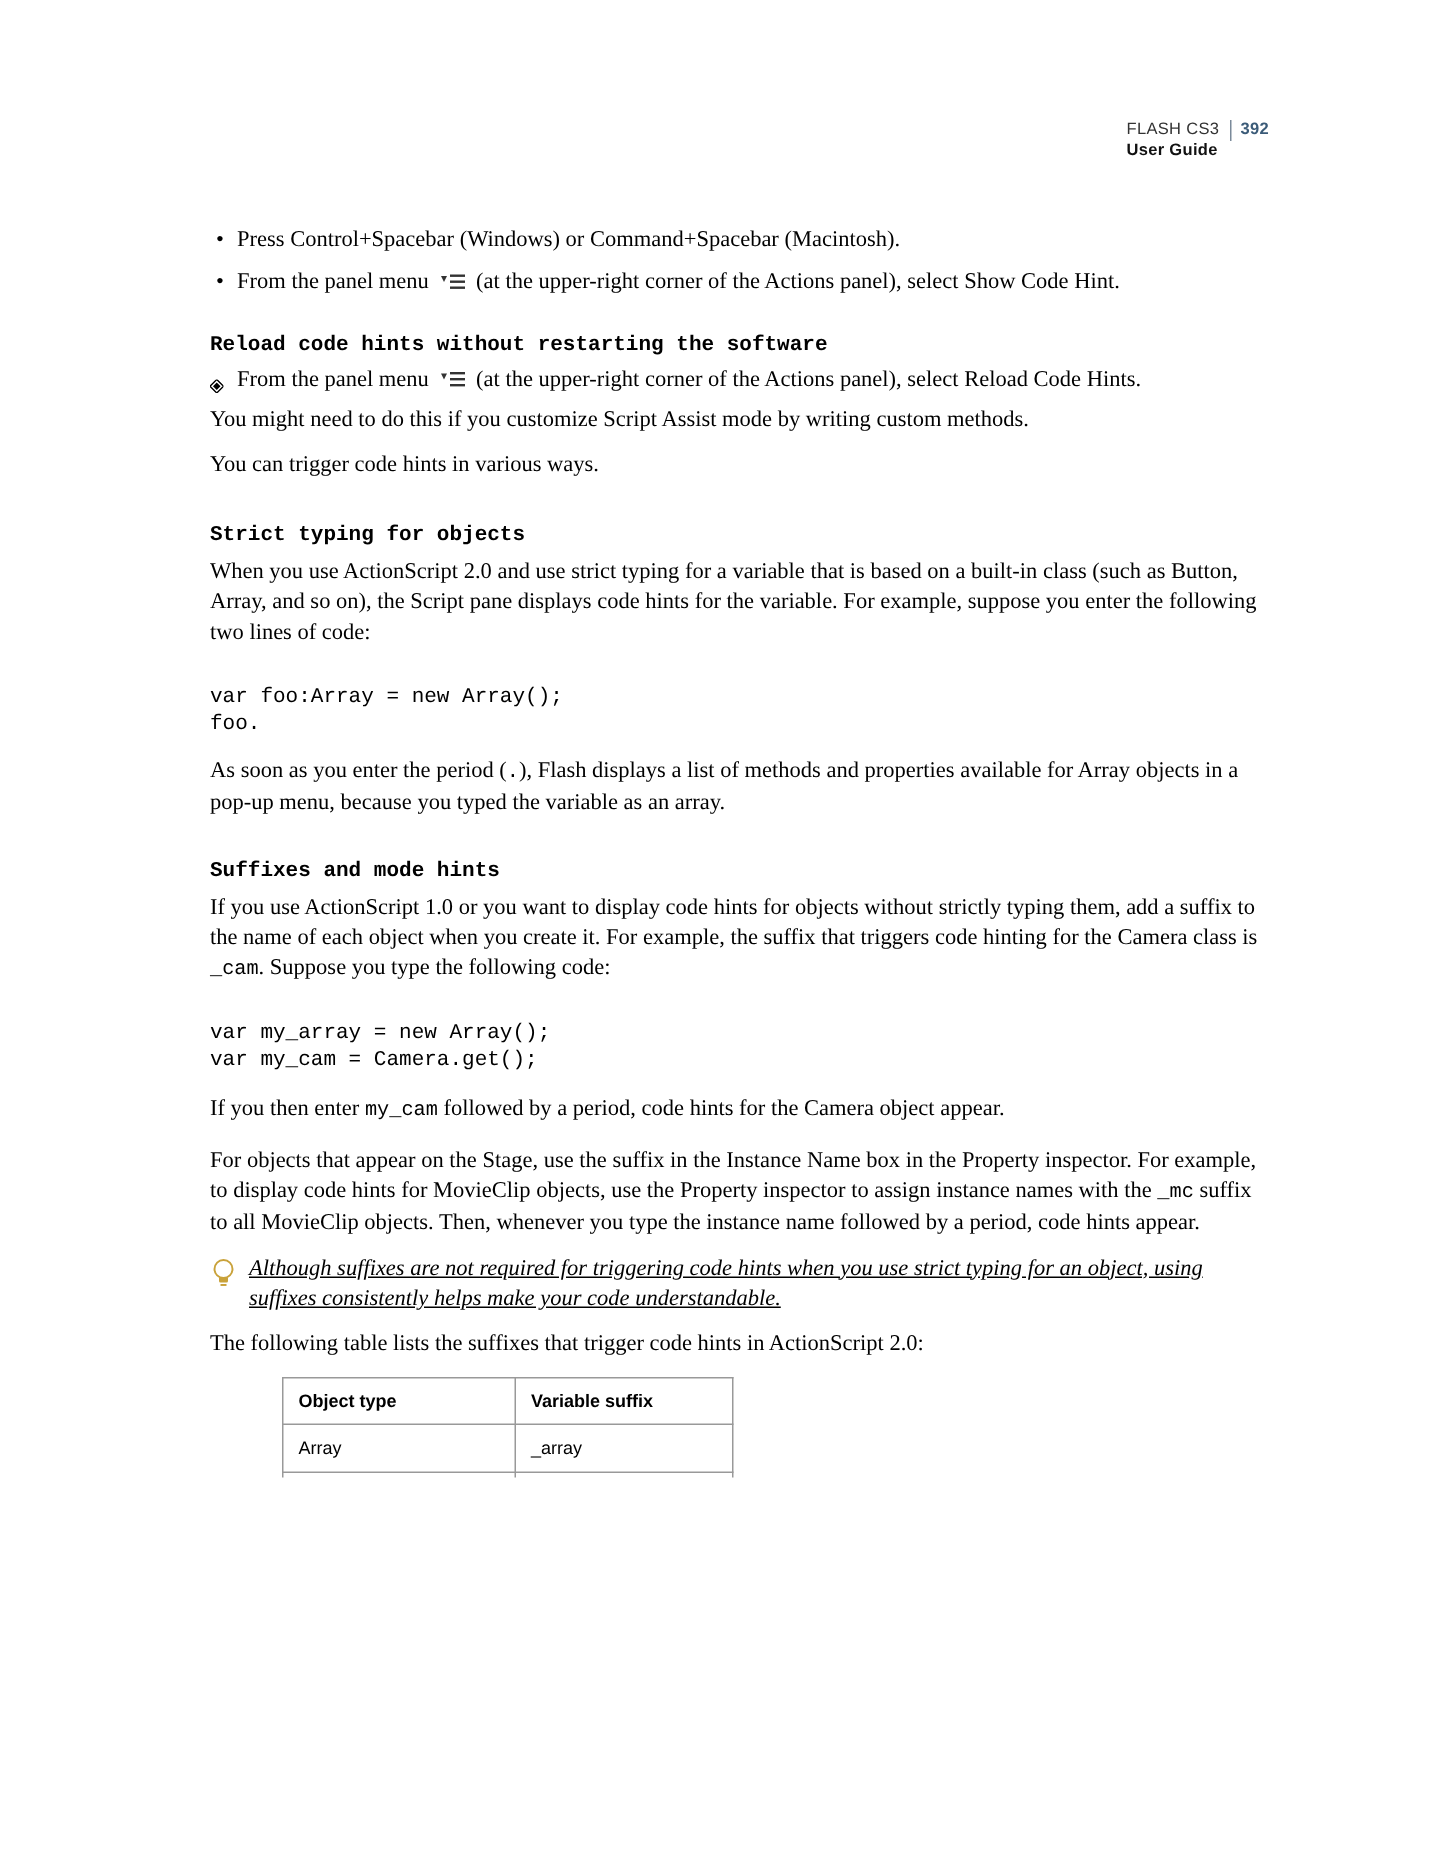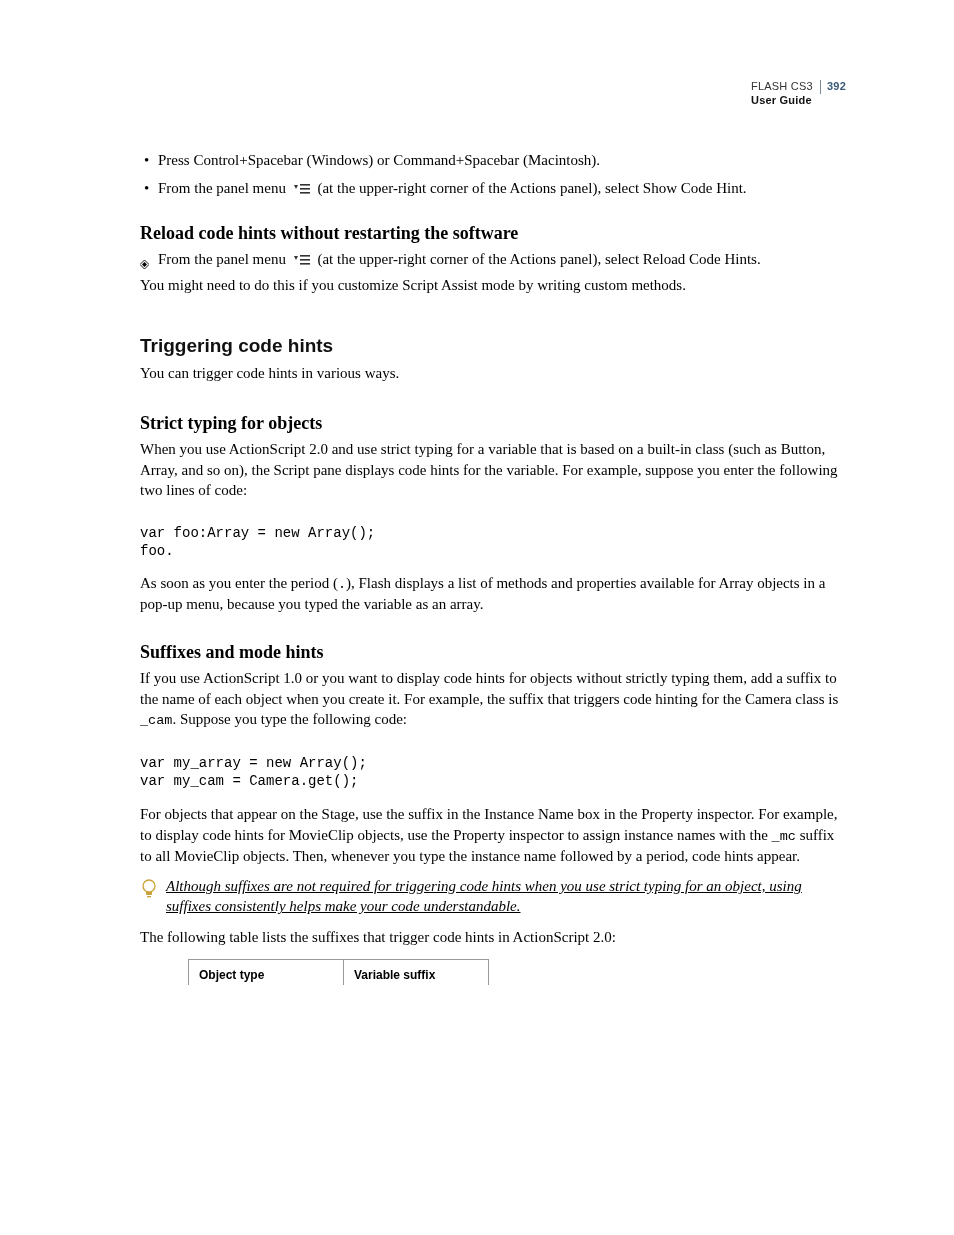--- a/index.html
+++ b/index.html
@@ -73,23 +73,23 @@
     width: 18px;
     height: 12px;
     position: relative;
     margin: 0 3px;
   }
   .panel-menu-icon svg {
     position: absolute;
     top: 0; left: 0;
   }
   .h-bold {
-    font-family: Liberation Serif, serif;
-    font-weight: 700;
-    font-size: 18px;
+    font-family: Liberation Mono, monospace;
+    font-weight: 700;
+    font-size: 14px;
     margin: 22px 0 4px 0;
   }
   .step {
     position: relative;
     padding-left: 18px;
     margin-bottom: 6px;
   }
   .step .diamond {
     position: absolute;
     left: 0;
@@ -202,37 +202,39 @@
           <polygon points="1,2 5,2 3,6" fill="#333"></polygon>
           <rect x="7" y="1" width="10" height="1.6" fill="#333"></rect>
           <rect x="7" y="5" width="10" height="1.6" fill="#333"></rect>
           <rect x="7" y="9" width="10" height="1.6" fill="#333"></rect>
         </svg>
       </span>
       <span> (at the upper-right corner of the Actions panel), select Reload Code Hints.</span>
     </div>
     <p class="body">You might need to do this if you customize Script Assist mode by writing custom methods.</p>
 
-    <h2 class="section">Triggering code hints</h2>
     <p class="body">You can trigger code hints in various ways.</p>
 
     <div class="h-bold" style="margin-top:28px">Strict typing for objects</div>
     <p class="body">When you use ActionScript 2.0 and use strict typing for a variable that is based on a built-in class (such as Button, Array, and so on), the Script pane displays code hints for the variable. For example, suppose you enter the following two lines of code:</p>
     <pre class="code">var foo:Array = new Array();
 foo.</pre>
     <p class="body">
       <span>As soon as you enter the period (</span><span class="inline-code">.</span><span>), Flash displays a list of methods and properties available for Array objects in a pop-up menu, because you typed the variable as an array.</span>
     </p>
 
     <div class="h-bold" style="margin-top:26px">Suffixes and mode hints</div>
     <p class="body">
       <span>If you use ActionScript 1.0 or you want to display code hints for objects without strictly typing them, add a suffix to the name of each object when you create it. For example, the suffix that triggers code hinting for the Camera class is </span><span class="inline-code">_cam</span><span>. Suppose you type the following code:</span>
     </p>
     <pre class="code">var my_array = new Array();
 var my_cam = Camera.get();</pre>
+    <p class="body">
+      <span>If you then enter </span><span class="inline-code">my_cam</span><span> followed by a period, code hints for the Camera object appear.</span>
+    </p>
     <p class="body mt14">
       <span>For objects that appear on the Stage, use the suffix in the Instance Name box in the Property inspector. For example, to display code hints for MovieClip objects, use the Property inspector to assign instance names with the </span><span class="inline-code">_mc</span><span> suffix to all MovieClip objects. Then, whenever you type the instance name followed by a period, code hints appear.</span>
     </p>
 
     <div class="tip">
       <span class="bulb">
         <svg width="18" height="22" viewBox="0 0 18 22">
           <circle cx="9" cy="8" r="6" fill="none" stroke="#c9a23a" stroke-width="1.3"></circle>
           <path d="M6 14 h6 v2 a1 1 0 0 1 -1 1 h-4 a1 1 0 0 1 -1 -1 z" fill="#c9a23a"></path>
           <rect x="7" y="18" width="4" height="1.3" fill="#c9a23a"></rect>

